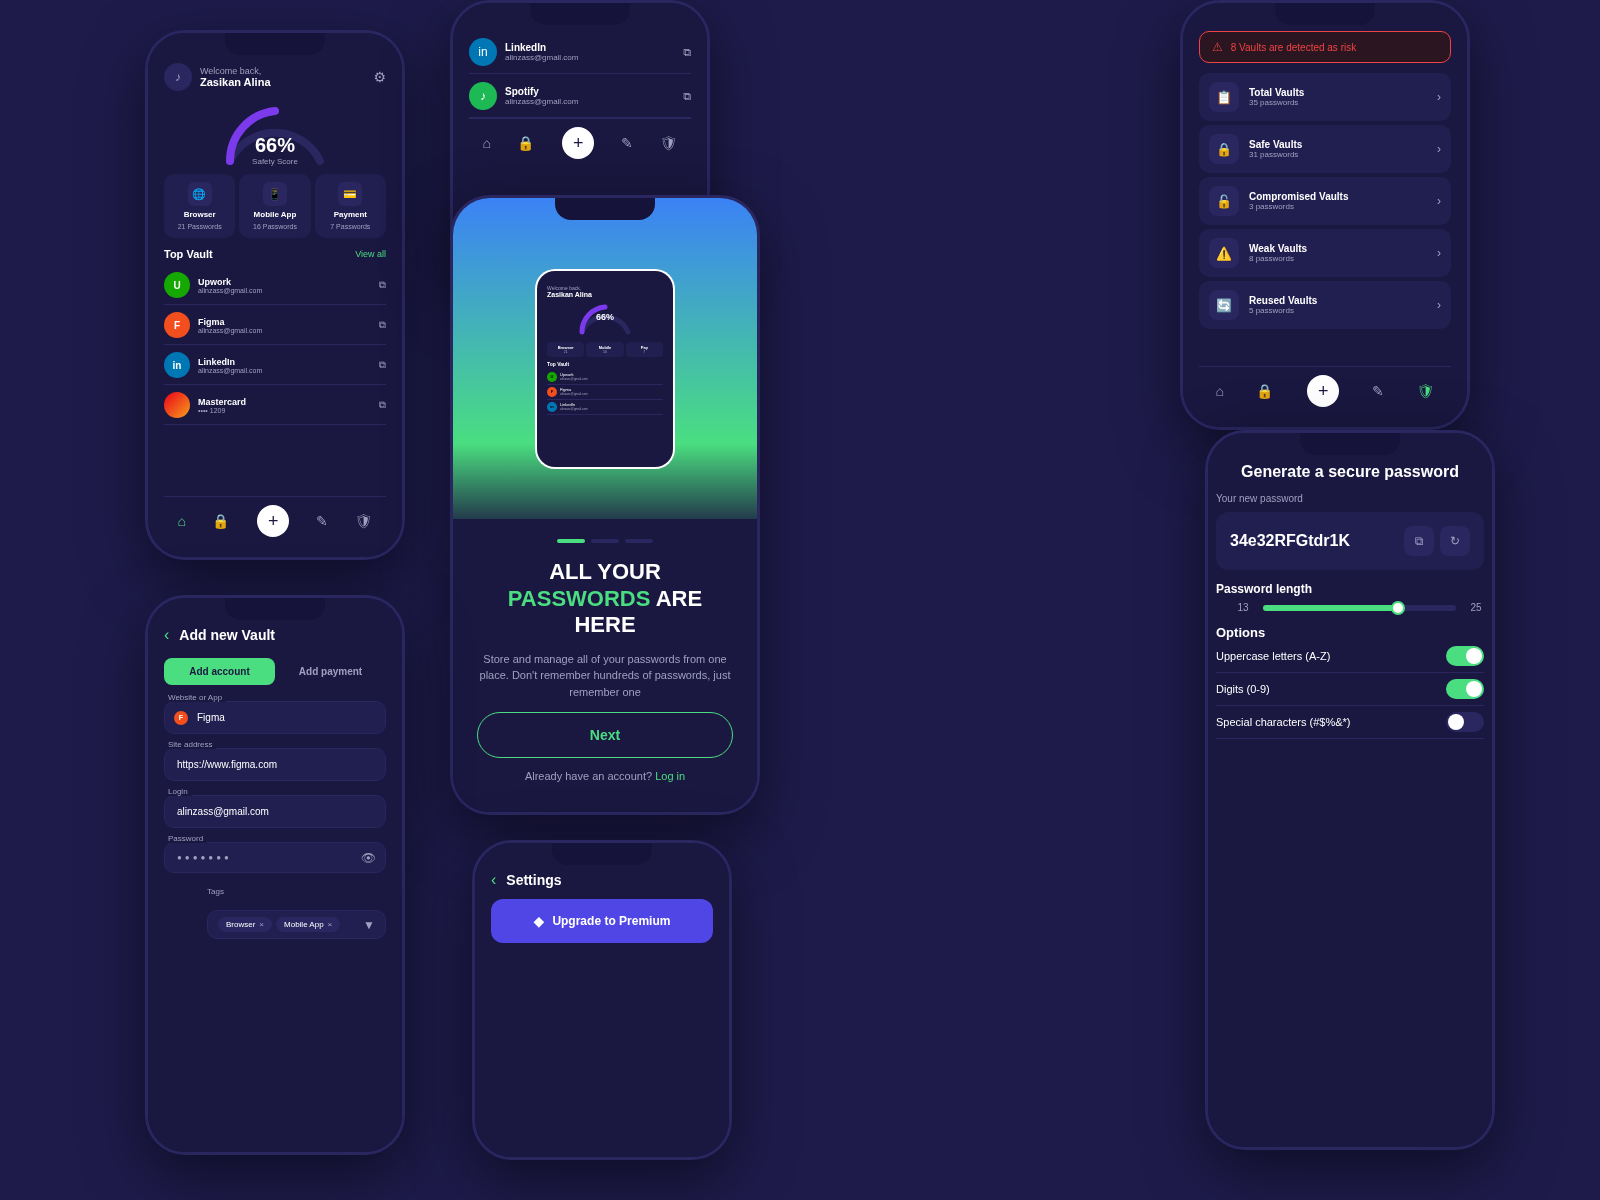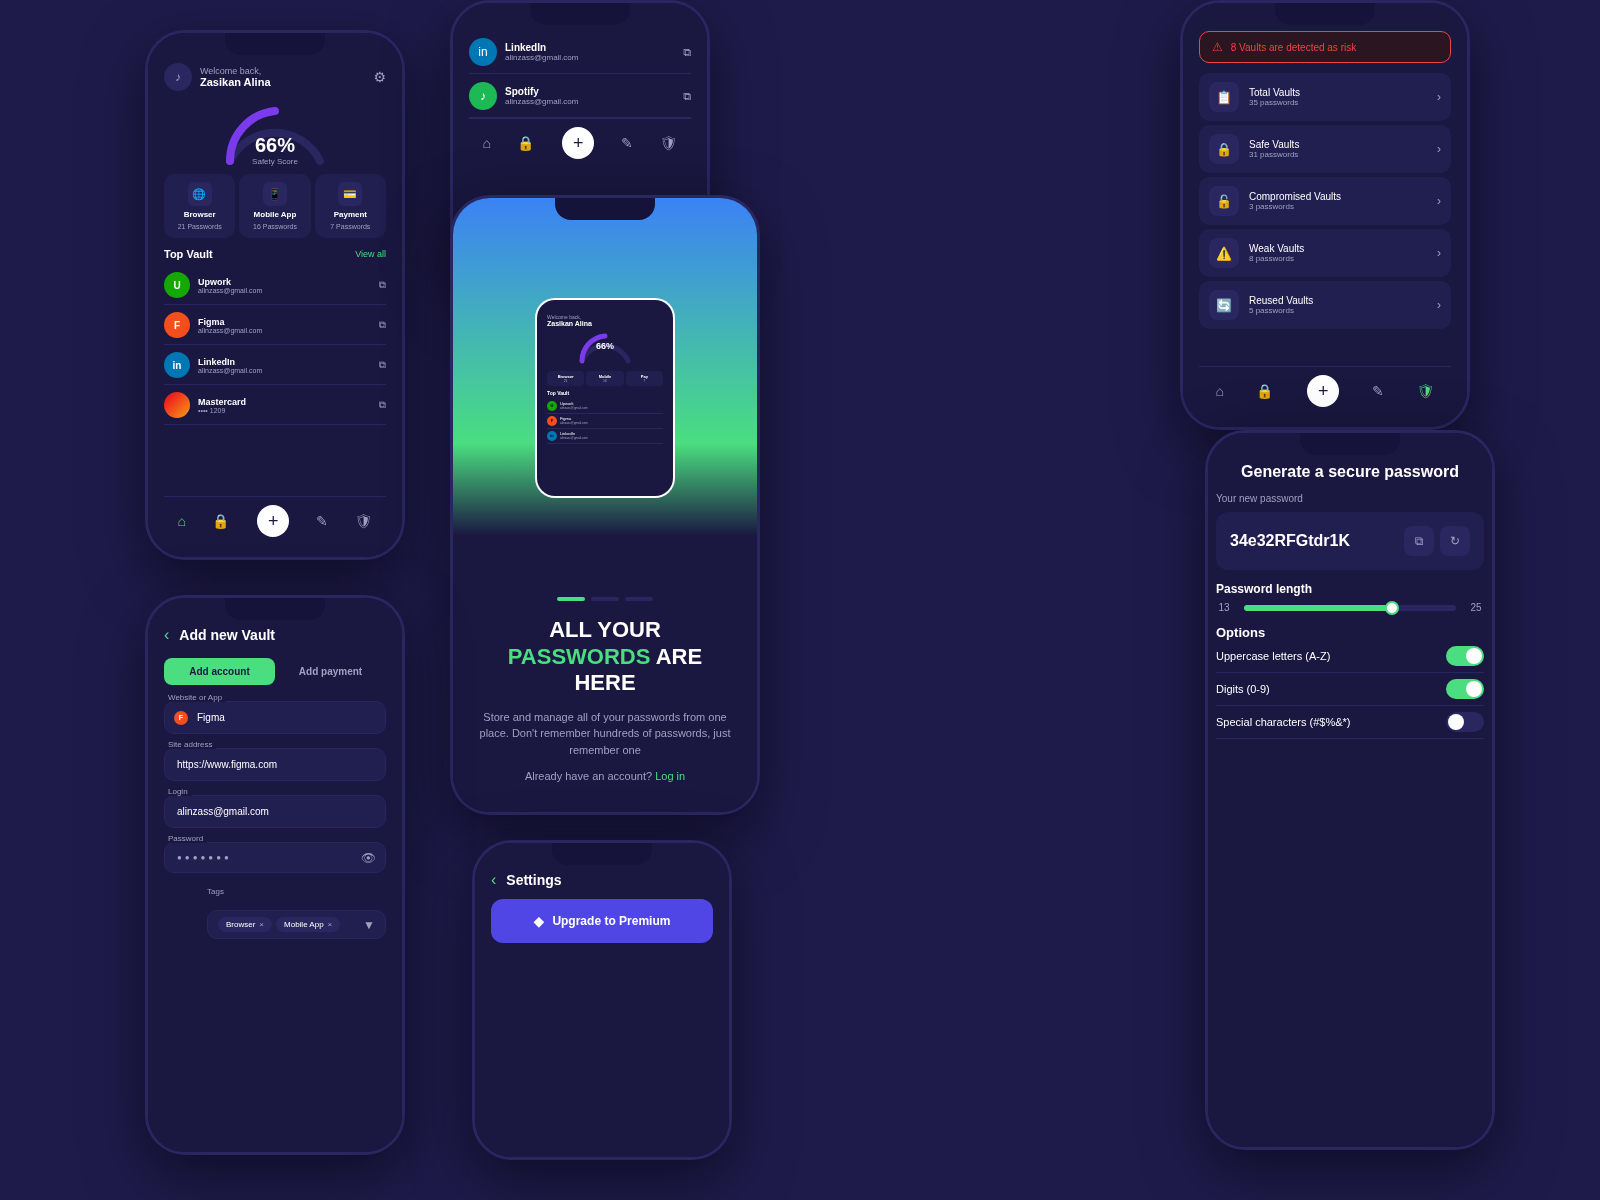--- a/index.html
+++ b/index.html
@@ -312,21 +312,21 @@
       cursor: pointer;
     }
     .sec-icon-wrap {
       width: 30px; height: 30px;
       background: #2a2660;
       border-radius: 8px;
       display: flex; align-items: center; justify-content: center;
       font-size: 13px; flex-shrink: 0;
     }
     .sec-info { flex: 1; }
-    .sec-name { color: #fff; font-size: 10px; font-weight: 400; }
+    .sec-name { color: #fff; font-size: 10px; font-weight: 700; }
     .sec-count { color: #a0a0c0; font-size: 8px; }
     .chevron { color: #a0a0c0; font-size: 12px; }
 
     
     .phone-add {
       left: 145px;
       top: 595px;
       width: 260px;
       height: 560px;
     }
@@ -455,21 +455,21 @@
       background: #2a2660;
       border-radius: 8px;
       display: flex; align-items: center; justify-content: center;
       color: #a0a0c0; font-size: 12px; cursor: pointer;
     }
 
     .pw-length-label {
       display: flex; justify-content: space-between;
       color: #fff; font-size: 12px; font-weight: 600;
     }
-    .slider-row { display: flex; align-items: center; gap: 12px; }
+    .slider-row { display: flex; align-items: center; gap: 12px; margin-left: 19px; }
     .slider-num { color: #a0a0c0; font-size: 10px; width: 16px; text-align: center; }
     .slider-track {
       flex: 1; height: 6px; background: #2a2660; border-radius: 3px;
       position: relative;
     }
     .slider-fill {
       height: 100%; background: #4ade80; border-radius: 3px;
       width: 70%;
     }
     .slider-thumb {
@@ -714,20 +714,21 @@
           <div class="dot active"></div>
           <div class="dot"></div>
           <div class="dot"></div>
         </div>
         <div class="onboard-title">
           <span>ALL YOUR<br></span>
           <span class="green">PASSWORDS </span>
           <span>ARE HERE</span>
         </div>
         <div class="onboard-desc">Store and manage all of your passwords from one place. Don't remember hundreds of passwords, just remember one</div>
+        <div class="next-btn">Next</div>
         <div class="login-row">
           <span>Already have an account?</span>
           <span class="login-link">Log in</span>
         </div>
       </div>
     </div>
   </div>
 
   <div class="phone phone-security">
     <div class="screen">

